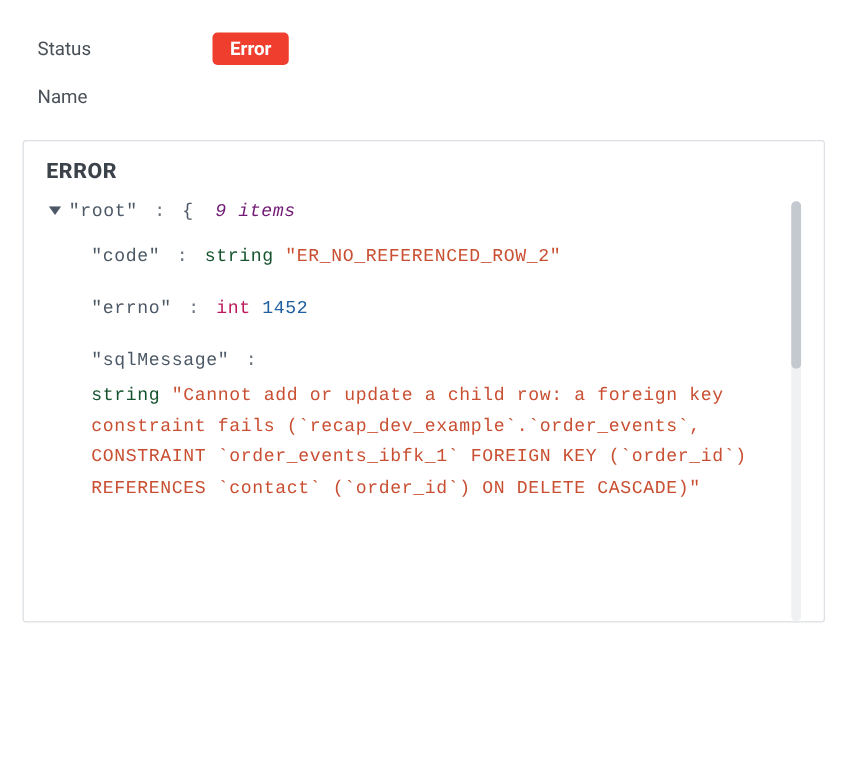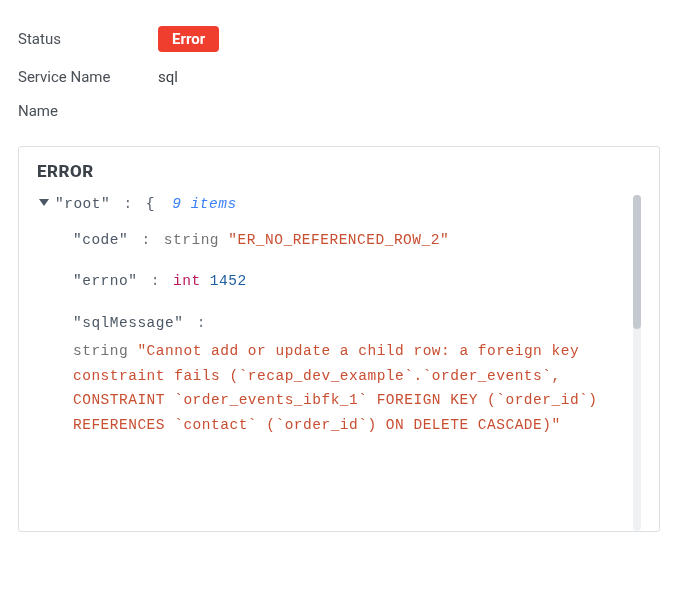--- a/index.html
+++ b/index.html
@@ -7,21 +7,21 @@
     margin: 0;
     padding: 18px;
     font-family: -apple-system, BlinkMacSystemFont, "Segoe UI", Roboto, Helvetica, Arial, sans-serif;
     font-size: 15px;
     color: #555a60;
     background: #fff;
     width: 678px;
   }
   .details-table { width: 100%; }
   .details-row { display: flex; align-items: center; padding: 8px 0; }
-  .details-label { width: 140px; color: #4a5057; }
+  .details-label { width: 140px; color: #4a5057; margin-left: 12px; }
   .details-value { color: #3a3f44; }
   .badge {
     display: inline-block;
     padding: 4px 14px;
     border-radius: 4px;
     font-weight: 700;
     font-size: 15px;
     color: #fff;
   }
   .badge-error { background: #f03e2e; }
@@ -77,25 +77,25 @@
     top: 0; bottom: 0;
     width: 1px;
     background: #d7dbe0;
   }
   .content-col { flex: 1; padding-left: 4px; }
   .child-block { padding-top: 2px; }
   .child-item { margin-bottom: 14px; }
   .tok-key { color: #4c5865; }
   .tok-colon { color: #6a737d; padding: 0 4px; }
   .tok-brace { color: #4c5865; }
-  .tok-type { color: #737373; }
+  .tok-type { color: #14532d; }
   .tok-type-int { color: #be185d; }
   .tok-string { color: #c94f32; }
   .tok-number { color: #1f5fa0; font-weight: 400; }
-  .tok-count { color: #3b82f6; font-style: italic; padding-left: 8px; }
+  .tok-count { color: #701a75; font-style: italic; padding-left: 8px; }
   .multi-line {
     display: block;
     word-break: break-word;
     margin-top: 2px;
     line-height: 1.7;
   }
   .scrollbar-track {
     position: absolute;
     right: 0;
     top: 4px;
@@ -116,24 +116,20 @@
 </style>
 </head>
 <body>
 
 <div class="details-table">
   <div class="details-row">
     <div class="details-label">Status</div>
     <div class="details-value">
       <span class="badge badge-error">Error</span>
     </div>
-  </div>
-  <div class="details-row">
-    <div class="details-label">Service Name</div>
-    <div class="details-value">sql</div>
   </div>
   <div class="details-row">
     <div class="details-label">Name</div>
   </div>
 </div>
 
 <div class="panel">
   <div class="panel-title">ERROR</div>
 
   <div class="json-area">

